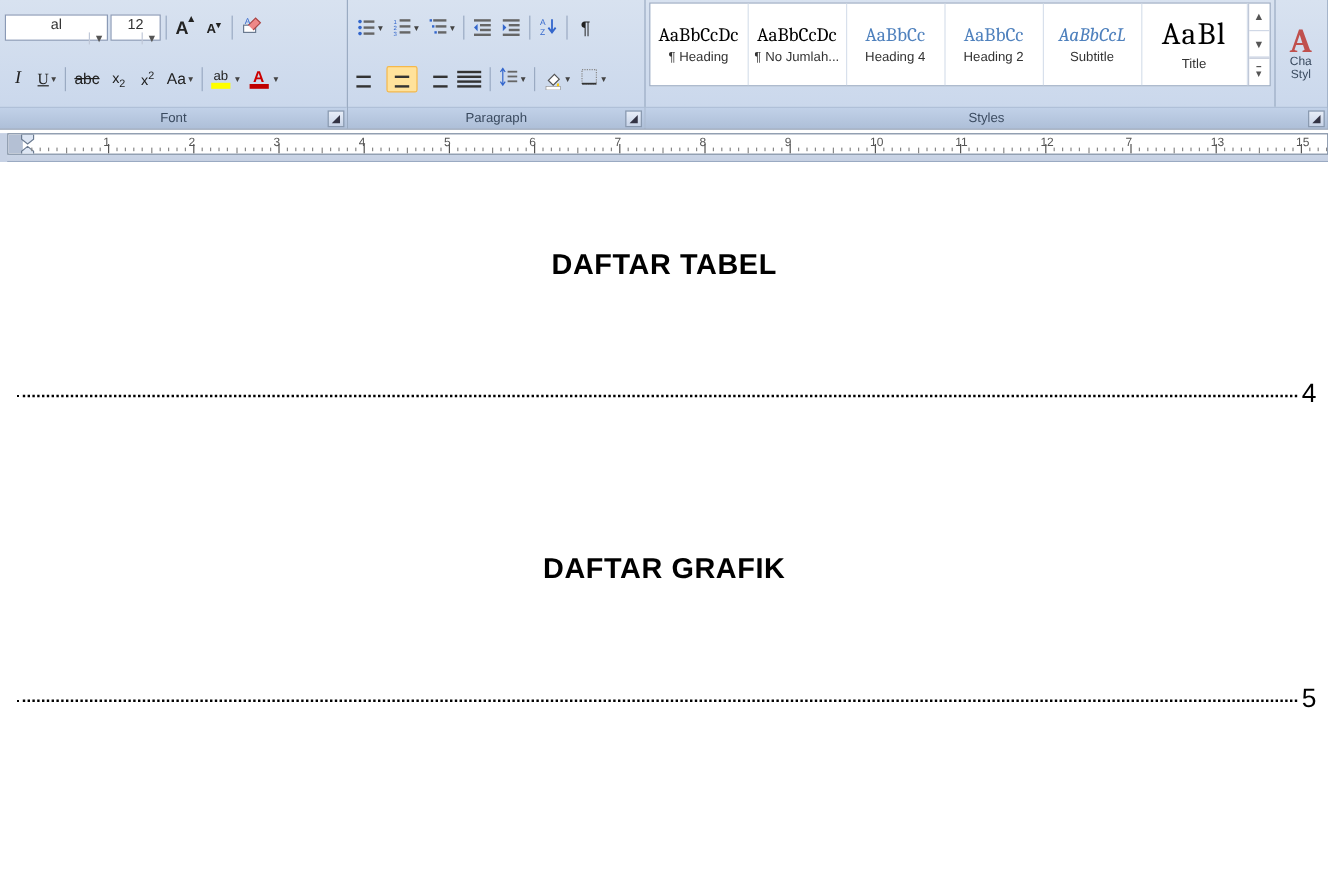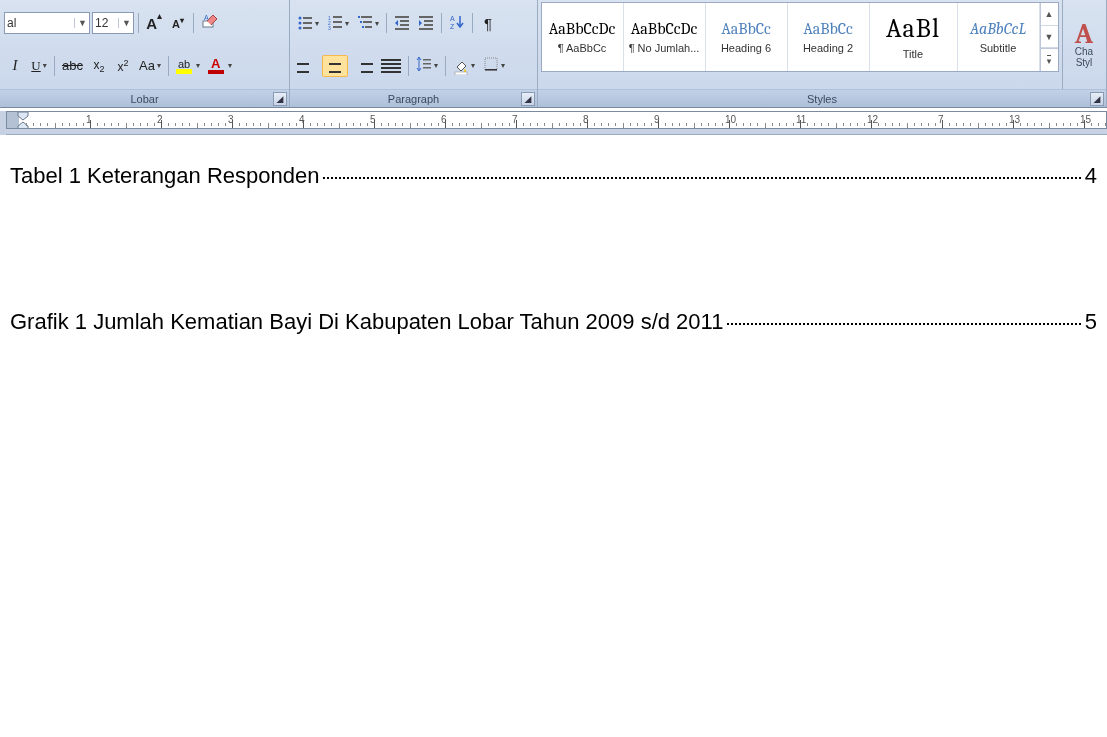--- a/index.html
+++ b/index.html
@@ -62,20 +62,21 @@
   .row { display: flex; align-items: center; gap: 2px; }
   .combo {
     background: #fff;
     border: 1px solid #8a9ab6;
     font-size: 12px;
     height: 22px;
     display: flex;
     align-items: center;
     padding: 0 2px;
     color: #333;
+    flex-direction: column;
   }
   .combo .chev { margin-left: auto; font-size: 9px; color: #555; border-left:1px solid #c0c8d8; padding-left:3px; }
   .btn {
     min-width: 22px;
     height: 22px;
     border: 1px solid transparent;
     display: inline-flex;
     align-items: center;
     justify-content: center;
     font-size: 13px;
@@ -291,21 +292,21 @@
         <button class="btn">
           <span class="fcolor">
               <span class="a">A</span>
               <span class="bar"></span>
             </span>
           <span class="dd">▾</span>
         </button>
       </div>
     </div>
     <div class="group-label-row">
-      <span>Lobar</span>
+      <span>Font</span>
       <span class="launcher">◢</span>
     </div>
   </div>
 
   <div class="group para-group">
     <div class="group-body">
       <div class="row">
         <button class="btn">
           <span class="listicon"><svg viewBox="0 0 16 16">
                 <circle cx="3" cy="4" r="1.5" fill="#36c"></circle>
@@ -436,41 +437,41 @@
       <span>Paragraph</span>
       <span class="launcher">◢</span>
     </div>
   </div>
 
   <div class="group styles-group">
     <div class="group-body" style="flex-direction:row; padding:0;">
       <div class="styles-gallery">
           <div class="style-item">
             <div class="style-preview ">AaBbCcDc</div>
-            <div class="style-caption">¶ AaBbCc</div>
+            <div class="style-caption">¶ Heading</div>
           </div>
           <div class="style-item">
             <div class="style-preview ">AaBbCcDc</div>
             <div class="style-caption">¶ No Jumlah...</div>
           </div>
           <div class="style-item">
             <div class="style-preview blue">AaBbCc</div>
-            <div class="style-caption">Heading 6</div>
+            <div class="style-caption">Heading 4</div>
           </div>
           <div class="style-item">
             <div class="style-preview blue">AaBbCc</div>
             <div class="style-caption">Heading 2</div>
           </div>
+          <div class="style-item">
+            <div class="style-preview ital">AaBbCcL</div>
+            <div class="style-caption">Subtitle</div>
+          </div>
           <div class="style-item wide">
             <div class="style-preview big">AaBl</div>
             <div class="style-caption">Title</div>
-          </div>
-          <div class="style-item">
-            <div class="style-preview ital">AaBbCcL</div>
-            <div class="style-caption">Subtitle</div>
           </div>
           <div class="gallery-scroll">
             <div>▲</div>
             <div>▼</div>
             <div style="border-top: 1px solid rgb(192, 200, 216);">
               <span style="border-top:1px solid #555">▾</span>
             </div>
           </div>
         </div>
       <div class="chgstyles">
@@ -662,23 +663,23 @@
       <span class="tick" style="left: 1062.8px; height: 3px;"></span>
       <span class="tick" style="left: 1069.9px; height: 3px;"></span>
       <span class="tick main" style="left: 1077px;"></span>
       <span class="tick" style="left: 1084.1px; height: 3px;"></span>
       <span class="tick" style="left: 1091.2px; height: 3px;"></span>
       <span class="tick" style="left: 1098.3px; height: 3px;"></span>
     </div>
 </div>
 
 <div class="doc">
+  <div class="heading">DAFTAR TABEL</div>
   <div class="toc-entry">
-    <span class="label">Tabel 1 Keterangan Responden</span>
     <span class="dots"></span>
     <span class="page">4</span>
   </div>
+  <div class="heading">DAFTAR GRAFIK</div>
   <div class="toc-entry last">
-    <span class="label">Grafik 1 Jumlah Kematian Bayi Di Kabupaten Lobar Tahun 2009 s/d 2011</span>
     <span class="dots"></span>
     <span class="page">5</span>
   </div>
 </div>
 
 </body></html>

